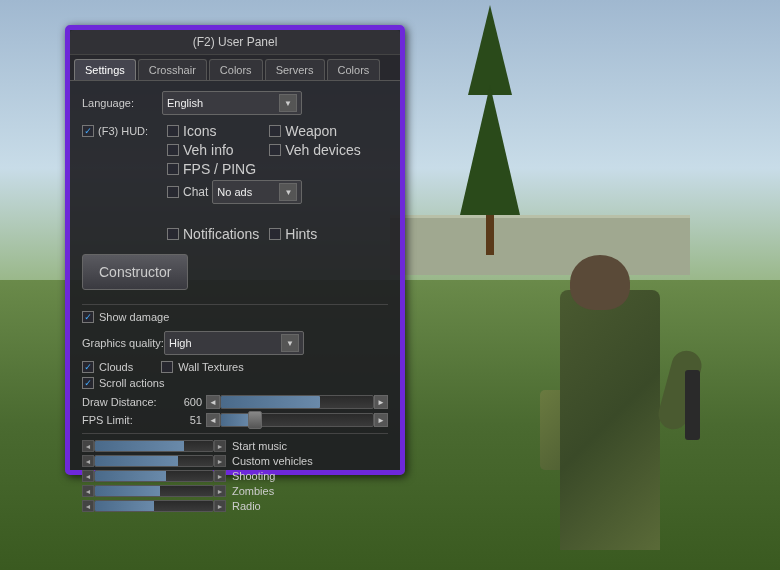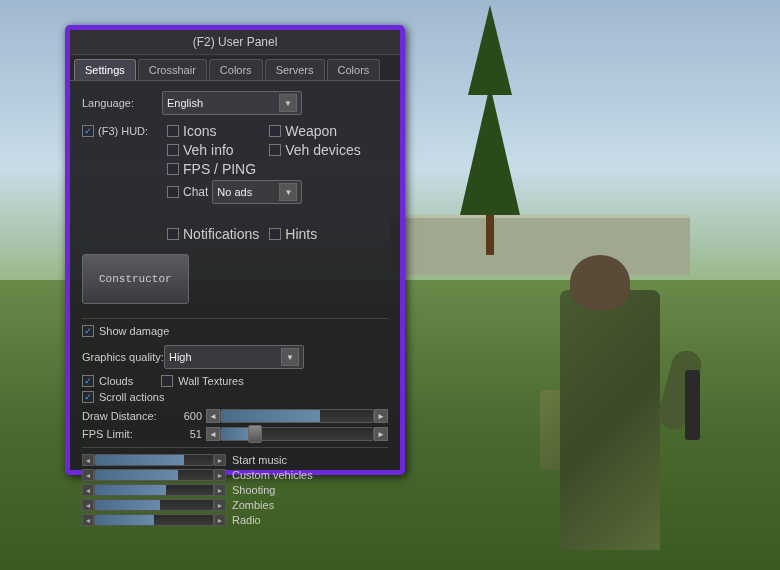--- a/index.html
+++ b/index.html
@@ -281,29 +281,28 @@
     .chat-row {
       display: flex;
       align-items: center;
       gap: 4px;
       margin-bottom: 19px;
     }
 
     
     .constructor-btn {
       display: inline-block;
-      padding: 18px 16px;
+      padding: 9px 16px;
       background: linear-gradient(to bottom, #5a5a60, #3a3a40);
       border: 1px solid #666;
       border-radius: 3px;
       color: #ccc;
-      font-size: 11px;
+      font-size: 14px;
       cursor: pointer;
       margin: 4px 0 8px 0;
-      font-family: Liberation Mono, monospace;
     }
 
     .divider {
       height: 1px;
       background: #444;
       margin: 6px 0;
     }
 
     
     .show-damage {

